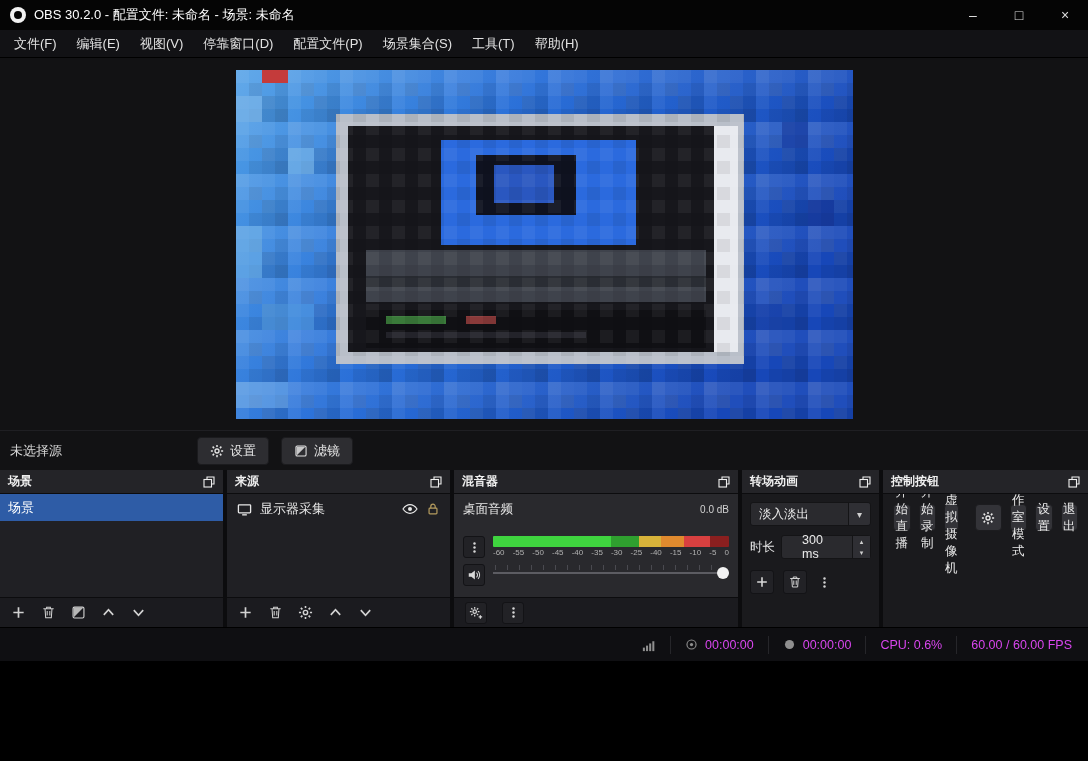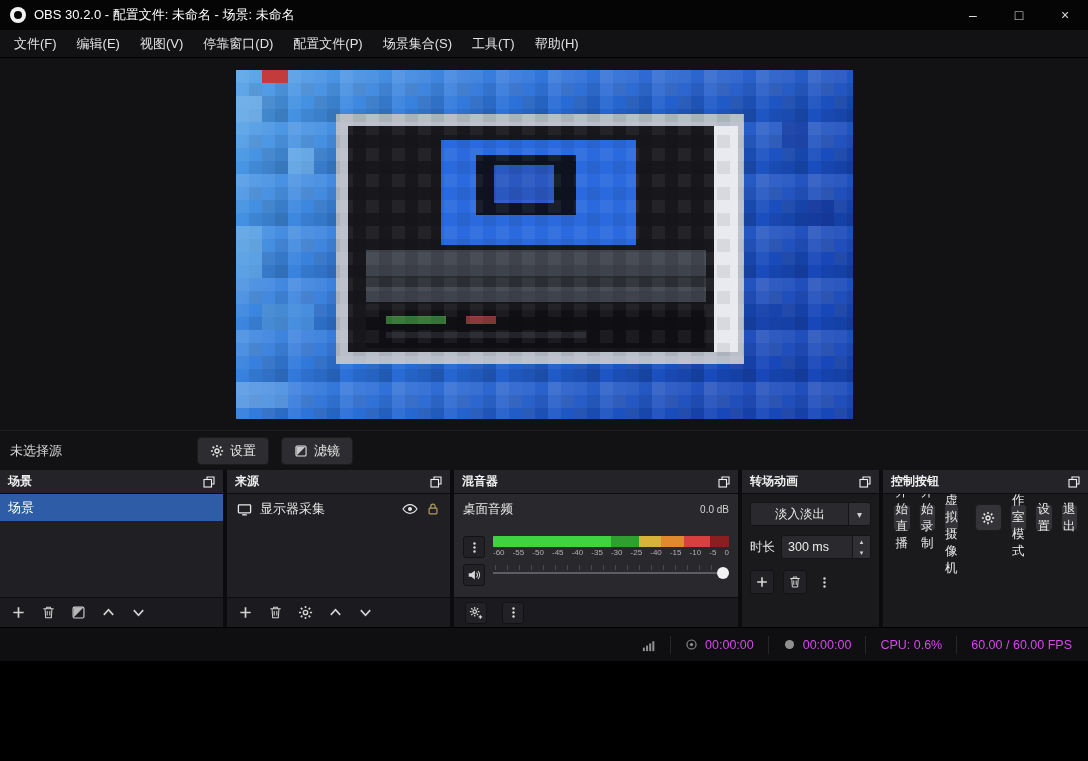--- a/index.html
+++ b/index.html
@@ -64,25 +64,25 @@
       #d84040 81%, #d84040 92%, #8a1f1f 92%, #8a1f1f 100%); }
   .scale-row { display: flex; justify-content: space-between; font-size: 8px; color: #b0b0b0; margin-top: 2px; line-height: 1; }
   .fader { position: relative; height: 16px; }
   .fader-ticks { position: absolute; left: 2px; right: 12px; top: 1px; height: 5px;
     background: repeating-linear-gradient(to right, #4a4a50 0 1px, transparent 1px 12px); }
   .fader-track { position: absolute; left: 0; right: 0; top: 8px; height: 2px; background: #5c5c62; }
   .fader-handle { position: absolute; right: 0; top: 3px; width: 12px; height: 12px; border-radius: 50%; background: #f2f2f2; }
 
   
   .combo { display: flex; height: 24px; background: #2a2a2e; border: 1px solid #141416; border-radius: 3px; align-items: center; }
-  .combo-label { flex: 1; padding: 0 24px; font-size: 12.5px; color: #eaeaea; white-space: nowrap; overflow: hidden; }
+  .combo-label { flex: 1; padding: 0 8px; font-size: 12.5px; color: #eaeaea; white-space: nowrap; overflow: hidden; }
   .combo-arrow { width: 22px; height: 100%; border-left: 1px solid #141416; display: flex; align-items: center; justify-content: center; font-size: 10px; color: #cfcfcf; background: #2f2f34; border-radius: 0 3px 3px 0; }
   .duration-row { display: flex; align-items: center; gap: 6px; margin-top: 9px; font-size: 12.5px; color: #e4e4e4; }
   .spin { flex: 1; height: 24px; background: #2a2a2e; border: 1px solid #141416; border-radius: 3px; display: flex; align-items: stretch; }
-  .spin-value { flex: 1; padding: 0 6px; font-size: 12.5px; display: flex; align-items: center; color: #eaeaea; }
+  .spin-value { flex: 1; padding: 0 20px; font-size: 12.5px; display: flex; align-items: center; color: #eaeaea; }
   .spin-btns { width: 18px; display: flex; flex-direction: column; border-left: 1px solid #141416; }
   .spin-btn { flex: 1; display: flex; align-items: center; justify-content: center; font-size: 7px; color: #cfcfcf; background: #2f2f34; }
   .trans-actions { display: flex; gap: 9px; margin-top: 11px; align-items: center; }
   .sq-btn.sm { width: 24px; height: 24px; }
   .dots-flat { width: 16px; height: 24px; display: flex; align-items: center; justify-content: center; color: #d2d2d2; }
 
   
   .ctrl-col { display: flex; flex-direction: row; gap: 8px; padding: 2px 2px; }
   .ctrl-btn { height: 27px; background: #333338; border: 1px solid #1c1c1f; border-radius: 4px; color: #eaeaea; font-size: 12.5px; display: flex; align-items: center; justify-content: center; width: 100%; font-family: inherit; }
   .ctrl-row { display: flex; gap: 16px; }

